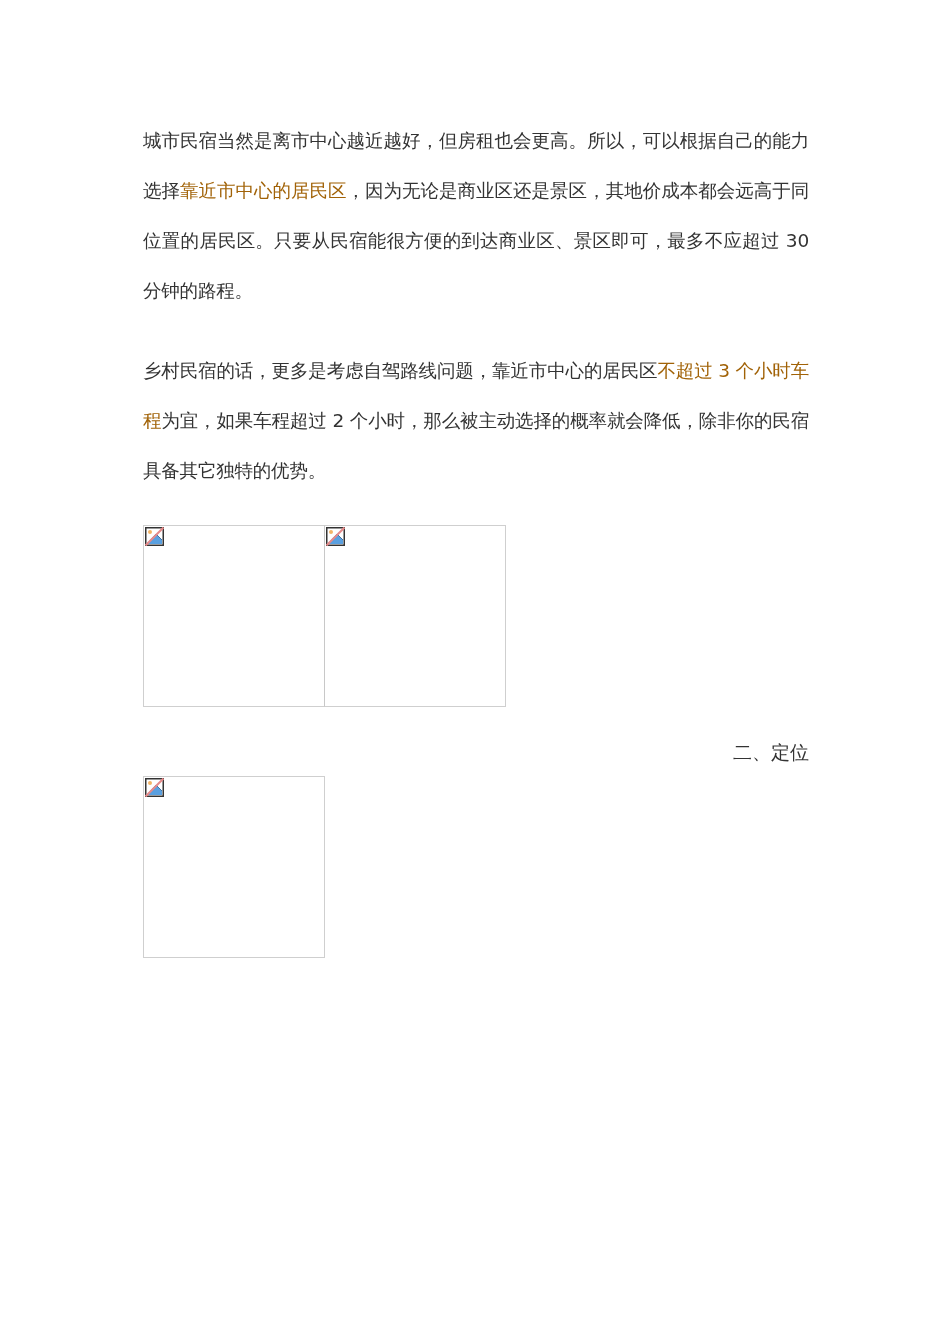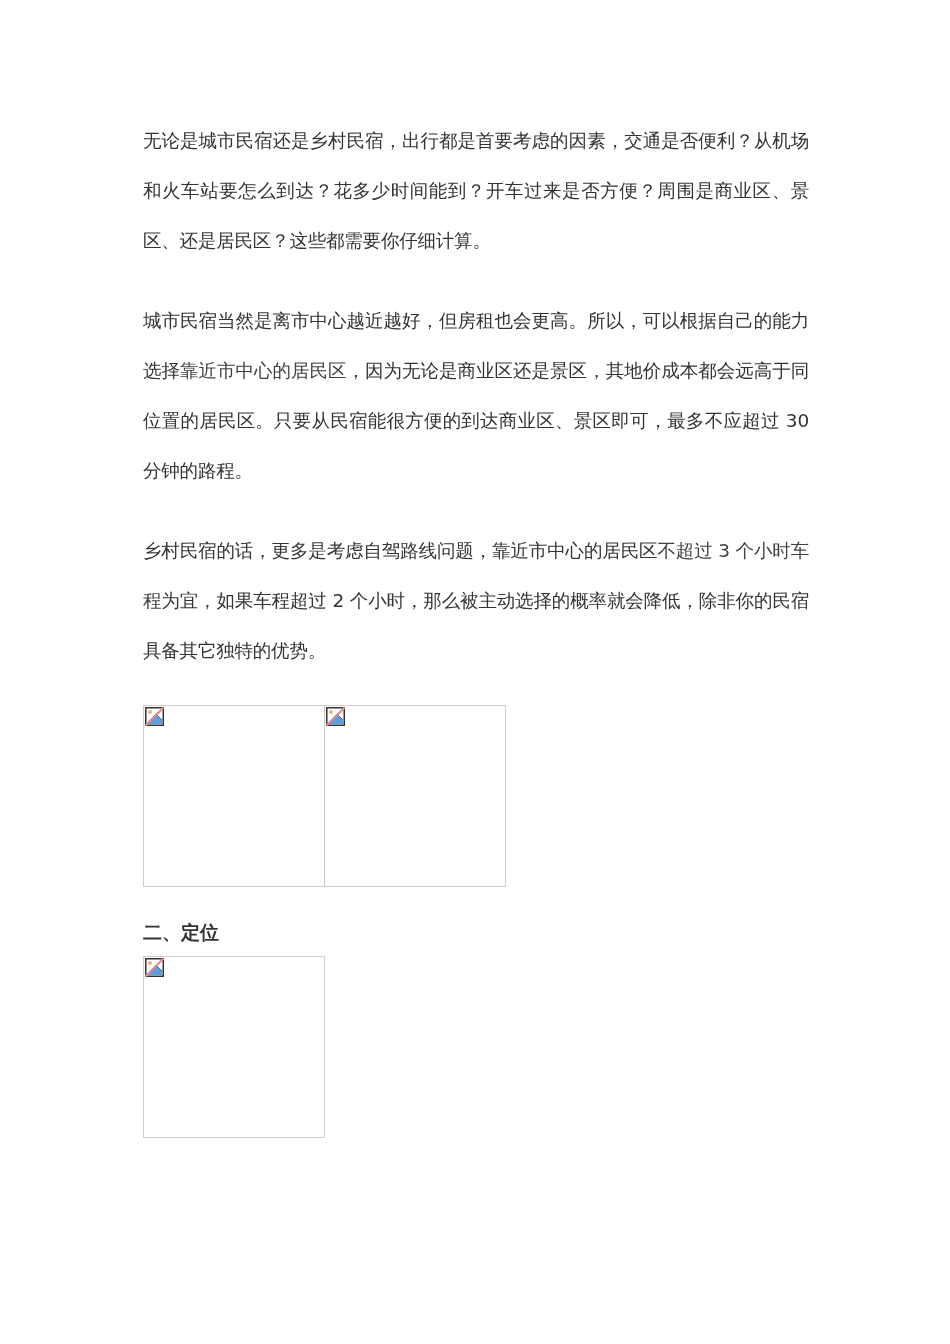--- a/index.html
+++ b/index.html
@@ -23,21 +23,21 @@
     }
     .para {
       margin: 0 0 30px 0;
       font-size: 18.5px;
       line-height: 50px;
       text-align: justify;
       text-justify: inter-character;
       letter-spacing: -0.2px;
     }
     .para.last { margin-bottom: 29px; }
-    .hl { color: #404040; }
+    .hl { color: #a16207; }
     .img-row {
       display: flex;
       height: 182px;
     }
     .img-ph {
       width: 180px;
       height: 180px;
       border: 1px solid #cfcfcf;
       position: relative;
       background: #ffffff;
@@ -47,32 +47,32 @@
     .broken-icon {
       position: absolute;
       left: 1px;
       top: 1px;
       width: 19px;
       height: 19px;
     }
     .section-heading {
       margin: 32px 0 6px 0;
       font-size: 19px;
-      font-weight: bold;
+      font-weight: normal;
       line-height: 26px;
       color: #333333;
+      text-align: right;
     }
     .img-single { margin-top: 11px; }
   </style>
 </head>
 <body>
 
 <div class="page">
 
-  <p class="para"><span>无论是城市民宿还是乡村民宿，出行都是首要考虑的因素，交通是否便利？从机场和火车站要怎么到达？花多少时间能到？开车过来是否方便？周围是商业区、景区、还是居民区？这些都需要你仔细计算。</span></p>
 
   <p class="para"><span>城市民宿当然是离市中心越近越好，但房租也会更高。所以，可以根据自己的能力选择</span><span class="hl">靠近市中心的居民区</span><span>，因为无论是商业区还是景区，其地价成本都会远高于同位置的居民区。只要从民宿能很方便的到达商业区、景区即可，最多不应超过 30 分钟的路程。</span></p>
 
   <p class="para last"><span>乡村民宿的话，更多是考虑自驾路线问题，靠近市中心的居民区</span><span class="hl">不超过 3 个小时车程</span><span>为宜，如果车程超过 2 个小时，那么被主动选择的概率就会降低，除非你的民宿具备其它独特的优势。</span></p>
 
   <div class="img-row">
     <div class="img-ph">
       <svg class="broken-icon" viewBox="0 0 19 19">
         <rect x="0.75" y="0.75" width="17.5" height="17.5" fill="#ffffff" stroke="#333" stroke-width="1.5"></rect>
         <polygon points="2,17 11,7 17,13 17,17" fill="#5aa0e0"></polygon>

